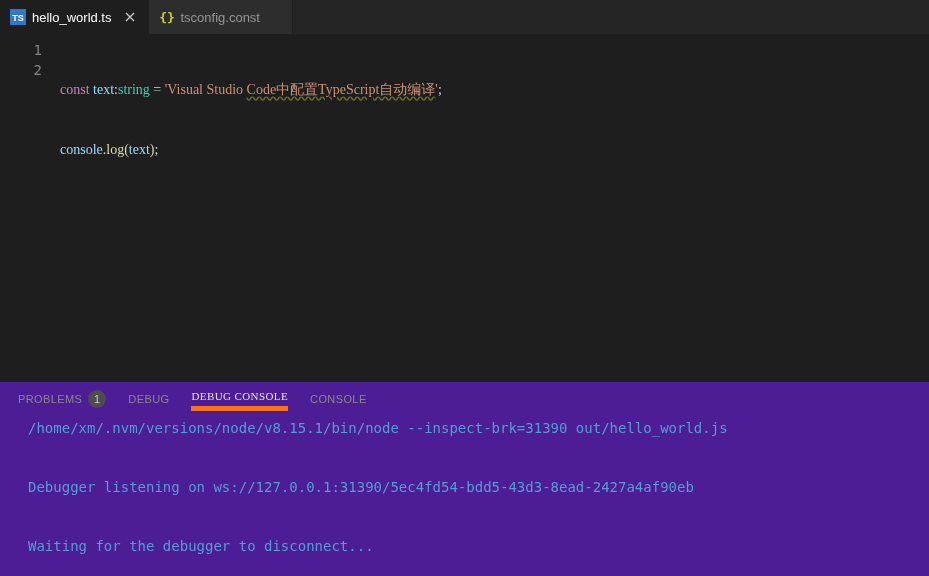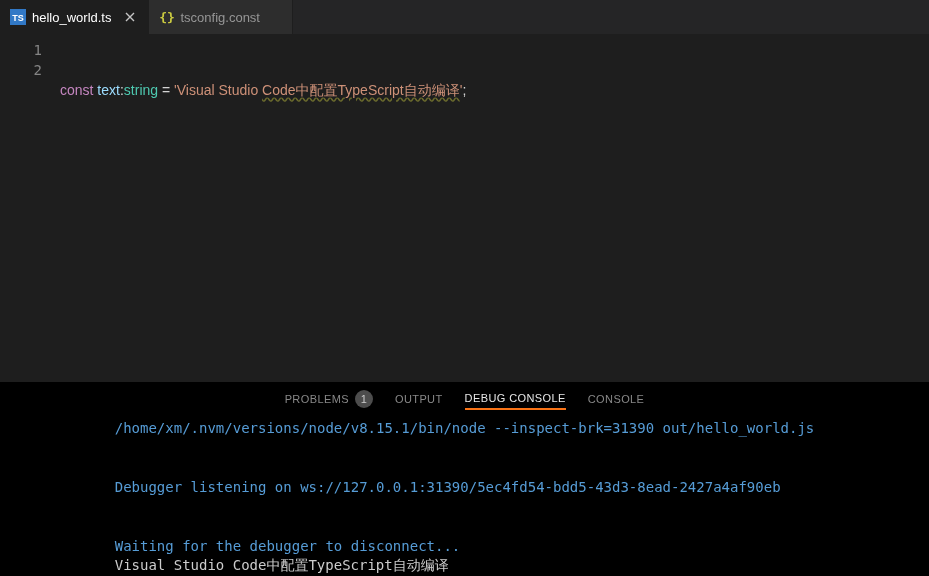--- a/index.html
+++ b/index.html
@@ -71,21 +71,21 @@
       color: #858585;
       font-size: 14px;
       line-height: 20px;
       padding-right: 18px;
       font-family: "Menlo","Consolas",monospace;
     }
     .code {
       flex: 1;
       font-size: 14px;
       line-height: 20px;
-      font-family: Liberation Sans, sans-serif;
+      font-family: Liberation Serif, serif;
       white-space: pre;
     }
     .tk-keyword  { color: #c586c0; }
     .tk-var      { color: #9cdcfe; }
     .tk-type     { color: #4ec9b0; }
     .tk-op       { color: #d4d4d4; }
     .tk-string   { color: #ce9178; }
     .tk-obj      { color: #9cdcfe; }
     .tk-func     { color: #dcdcaa; }
     .tk-punct    { color: #d4d4d4; }
@@ -95,26 +95,25 @@
     .squiggle {
       text-decoration-line: underline;
       text-decoration-style: wavy;
       text-decoration-color: #6c6c2c;
       text-underline-offset: 2px;
     }
 
     
     .panel {
       height: 195px;
-      background: #000000;
+      background: #4c1d95;
       border-top: 1px solid #1e1e1e;
       display: flex;
       flex-direction: column;
       flex-shrink: 0;
-      align-items: center;
     }
     .panel-tabs {
       height: 33px;
       display: flex;
       align-items: center;
       padding: 0 18px;
       gap: 22px;
       font-family: -apple-system, BlinkMacSystemFont, "Segoe UI", sans-serif;
       font-size: 11px;
       letter-spacing: 0.4px;
@@ -122,21 +121,22 @@
     }
     .panel-tab {
       cursor: pointer;
       display: flex;
       align-items: center;
       gap: 6px;
       padding: 4px 0;
     }
     .panel-tab.active {
       color: #e7e7e7;
-      border-bottom: 2px solid #f97316;
+      border-bottom: 5px solid #f97316;
+      font-family: Liberation Serif, serif;
     }
     .badge {
       display: inline-flex;
       align-items: center;
       justify-content: center;
       min-width: 18px;
       height: 18px;
       border-radius: 10px;
       background: #4d4d4d;
       color: #cccccc;
@@ -184,38 +184,38 @@
   </div>
 </div>
 
 <div class="editor">
   <div class="gutter">
     <div>1</div>
     <div>2</div>
   </div>
   <div class="code">
     <div><span class="tk-keyword">const</span> <span class="tk-var">text</span><span class="tk-op">:</span><span class="tk-type">string</span> <span class="tk-op">=</span> <span class="tk-string">'</span><span class="tk-string">Visual Studio </span><span class="tk-string squiggle">Code中配置TypeScript自动编译</span><span class="tk-string">'</span><span class="tk-semi">;</span></div>
+    <div><span class="tk-obj">console</span><span class="tk-punct">.</span><span class="tk-func">log</span><span class="tk-paren">(</span><span class="tk-var">text</span><span class="tk-paren">)</span><span class="tk-semi">;</span></div>
   </div>
 </div>
 
 <div class="panel">
   <div class="panel-tabs">
     <div class="panel-tab">
       <span>PROBLEMS</span>
       <span class="badge">1</span>
     </div>
     <div class="panel-tab">
-      <span>OUTPUT</span>
+      <span>DEBUG</span>
     </div>
     <div class="panel-tab active">
       <span>DEBUG CONSOLE</span>
     </div>
     <div class="panel-tab">
       <span>CONSOLE</span>
     </div>
   </div>
   <div class="panel-content">
     <div class="con-cmd">/home/xm/.nvm/versions/node/v8.15.1/bin/node --inspect-brk=31390 out/hello_world.js</div>
     <div class="con-info">Debugger listening on ws://127.0.0.1:31390/5ec4fd54-bdd5-43d3-8ead-2427a4af90eb</div>
     <div class="con-info">Waiting for the debugger to disconnect...</div>
-    <div class="con-out">Visual Studio Code中配置TypeScript自动编译</div>
   </div>
 </div>
 
 </body></html>

